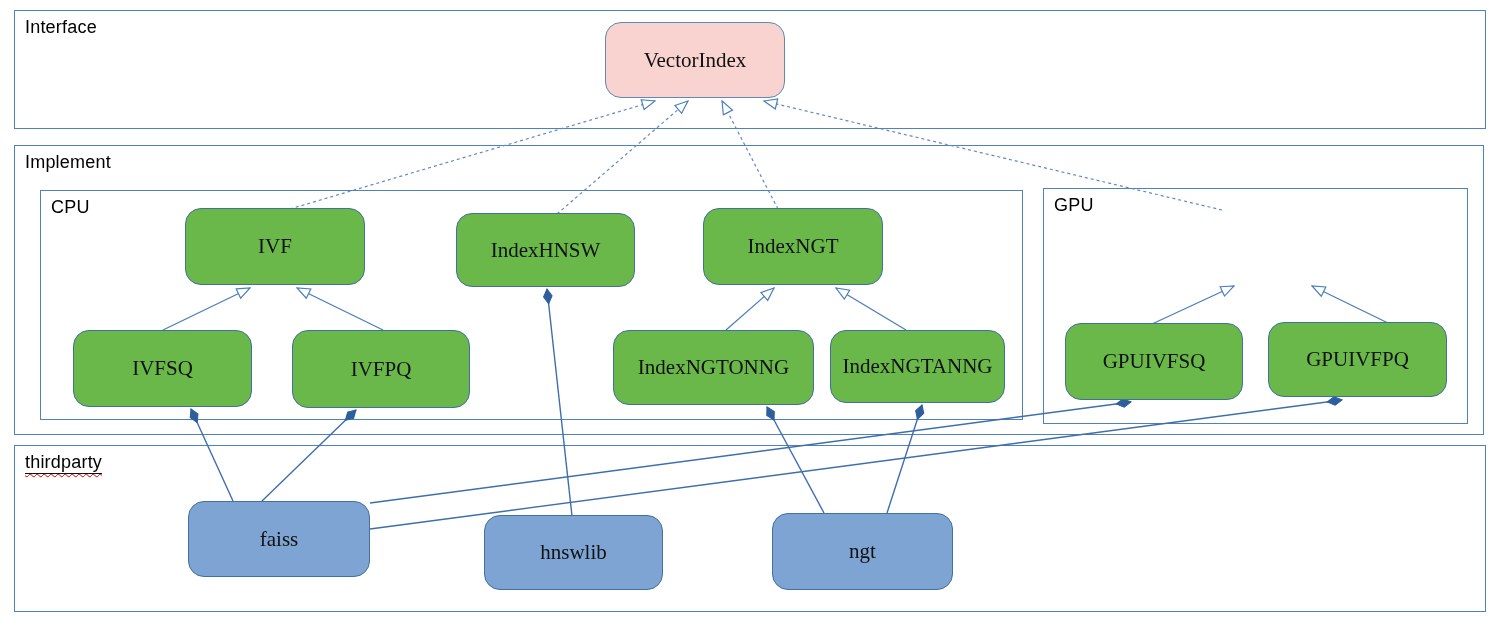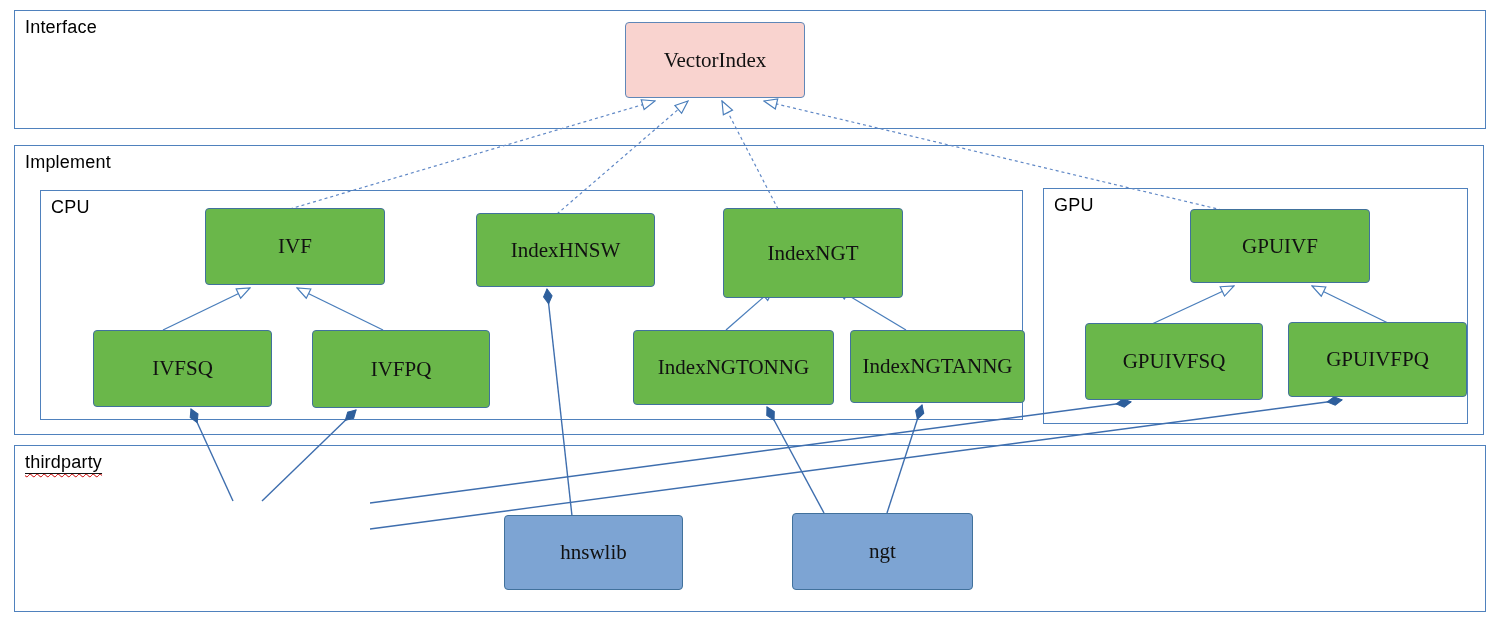--- a/index.html
+++ b/index.html
@@ -1,23 +1,23 @@
 <!DOCTYPE html>
 <html><head>
 <meta charset="utf-8">
 <style>
   html,body{margin:0;padding:0;background:#ffffff;}
   .canvas{position:relative;width:1503px;height:628px;background:#ffffff;overflow:hidden;
           font-family:"Liberation Sans",sans-serif;}
   .container{position:absolute;border:1.5px solid #4f81bd;background:transparent;box-sizing:border-box;}
   .container.inner{border-width:1.2px;}
   .clabel{position:absolute;left:10px;top:6px;font-size:18px;color:#000000;letter-spacing:0.2px;}
-  .node{position:absolute;border:1.6px solid #41719c;border-radius:4px;box-sizing:border-box;
+  .node{position:absolute;border:1.6px solid #41719c;border-radius:16px;box-sizing:border-box;
         display:flex;align-items:center;justify-content:center;
-        font-family:"Liberation Serif",serif;font-size:21px;color:#111;margin-left:20px;}
+        font-family:"Liberation Serif",serif;font-size:21px;color:#111;}
   .node.green{background:#6ab74a;}
   .node.blue{background:#7da4d3;}
   .node.pink{background:#f9d3cf;border-color:#5f87b8;}
   svg.edges{position:absolute;left:0;top:0;pointer-events:none;}
   line.gen{stroke:#4a7ebb;stroke-width:1.3;fill:none;}
   line.dash{stroke:#6088c6;stroke-width:1.2;stroke-dasharray:3 3;fill:none;}
   line.comp{stroke:#3e6eae;stroke-width:1.4;fill:none;}
   .tp-label{text-decoration:underline wavy #cc0000;text-decoration-thickness:1px;text-underline-offset:5px;}
   .tp-inner{text-decoration:underline solid #111;text-decoration-thickness:1px;}
 </style>
@@ -82,27 +82,24 @@
   </div>
 
   <div class="node green" style="left:185px;top:208px;width:180px;height:77px;justify-content:center;">
     <span>IVF</span>
   </div>
 
   <div class="node green" style="left:456px;top:213px;width:179px;height:74px;">
     <span>IndexHNSW</span>
   </div>
 
-  <div class="node green" style="left:703px;top:208px;width:180px;height:90px;">
+  <div class="node green" style="left:703px;top:208px;width:180px;height:77px;">
     <span>IndexNGT</span>
   </div>
 
-  <div class="node green" style="left:1170px;top:209px;width:180px;height:74px;">
-    <span>GPUIVF</span>
-  </div>
 
   <div class="node green" style="left:73px;top:330px;width:179px;height:77px;">
     <span>IVFSQ</span>
   </div>
 
   <div class="node green" style="left:292px;top:330px;width:178px;height:78px;">
     <span>IVFPQ</span>
   </div>
 
   <div class="node green" style="left:613px;top:330px;width:201px;height:75px;">
@@ -114,20 +111,23 @@
   </div>
 
   <div class="node green" style="left:1065px;top:323px;width:178px;height:77px;">
     <span>GPUIVFSQ</span>
   </div>
 
   <div class="node green" style="left:1268px;top:322px;width:179px;height:75px;">
     <span>GPUIVFPQ</span>
   </div>
 
+  <div class="node blue" style="left:188px;top:501px;width:182px;height:76px;">
+    <span>faiss</span>
+  </div>
 
   <div class="node blue" style="left:484px;top:515px;width:179px;height:75px;">
     <span>hnswlib</span>
   </div>
 
   <div class="node blue" style="left:772px;top:513px;width:181px;height:77px;">
     <span>ngt</span>
   </div>
 
 </div>

